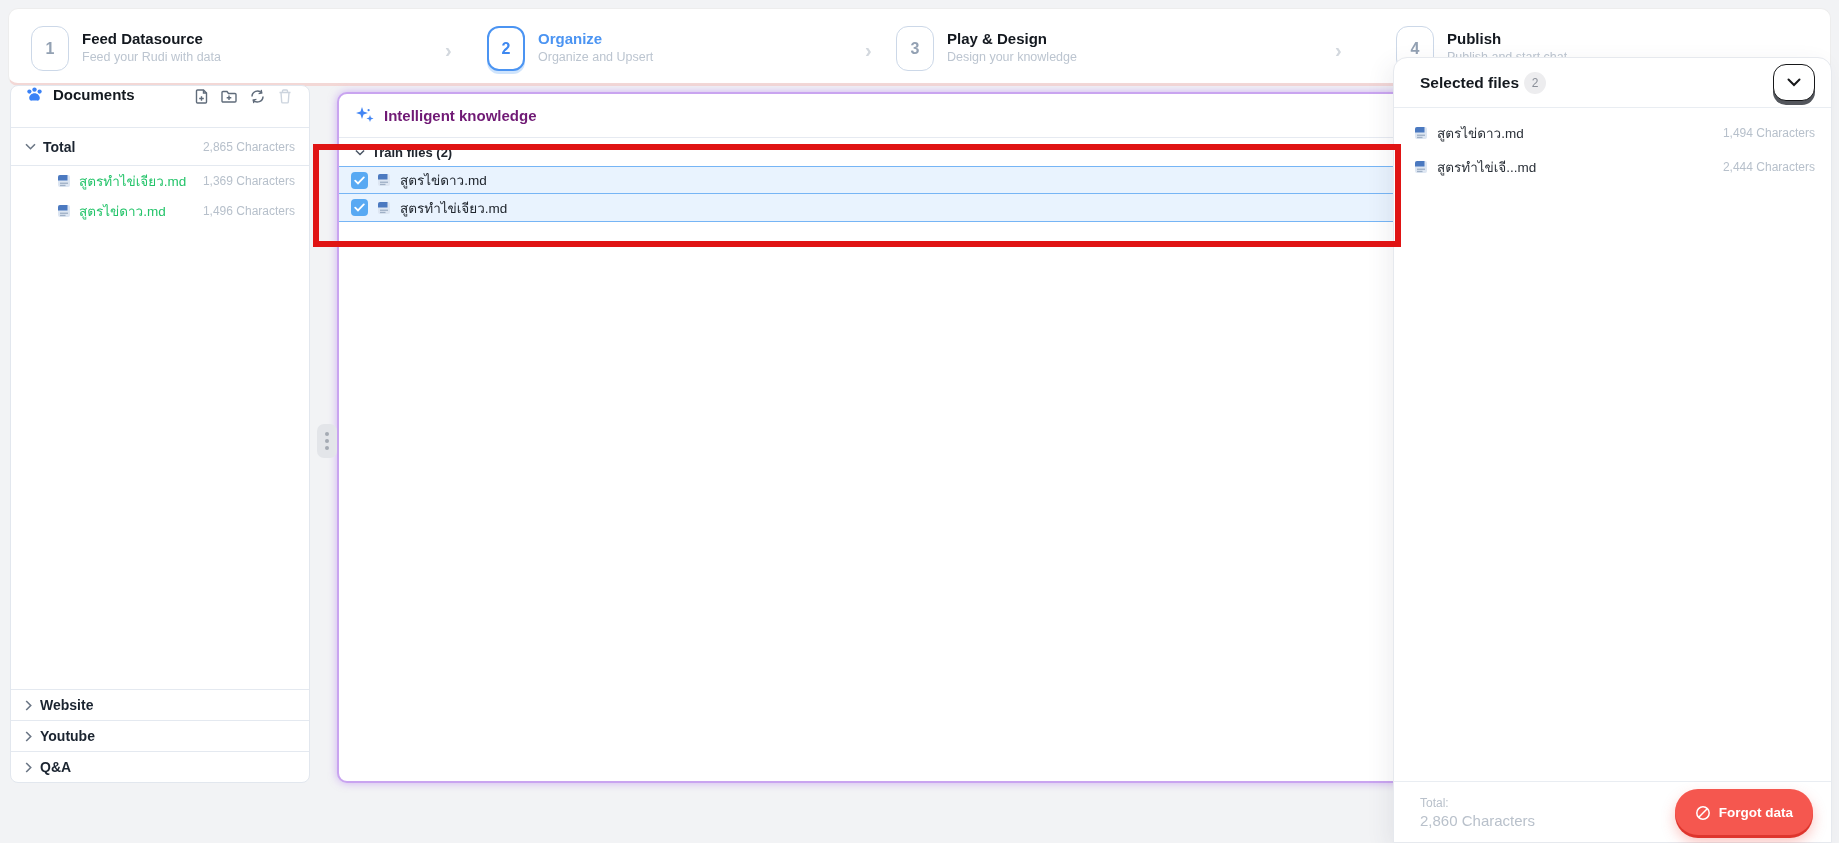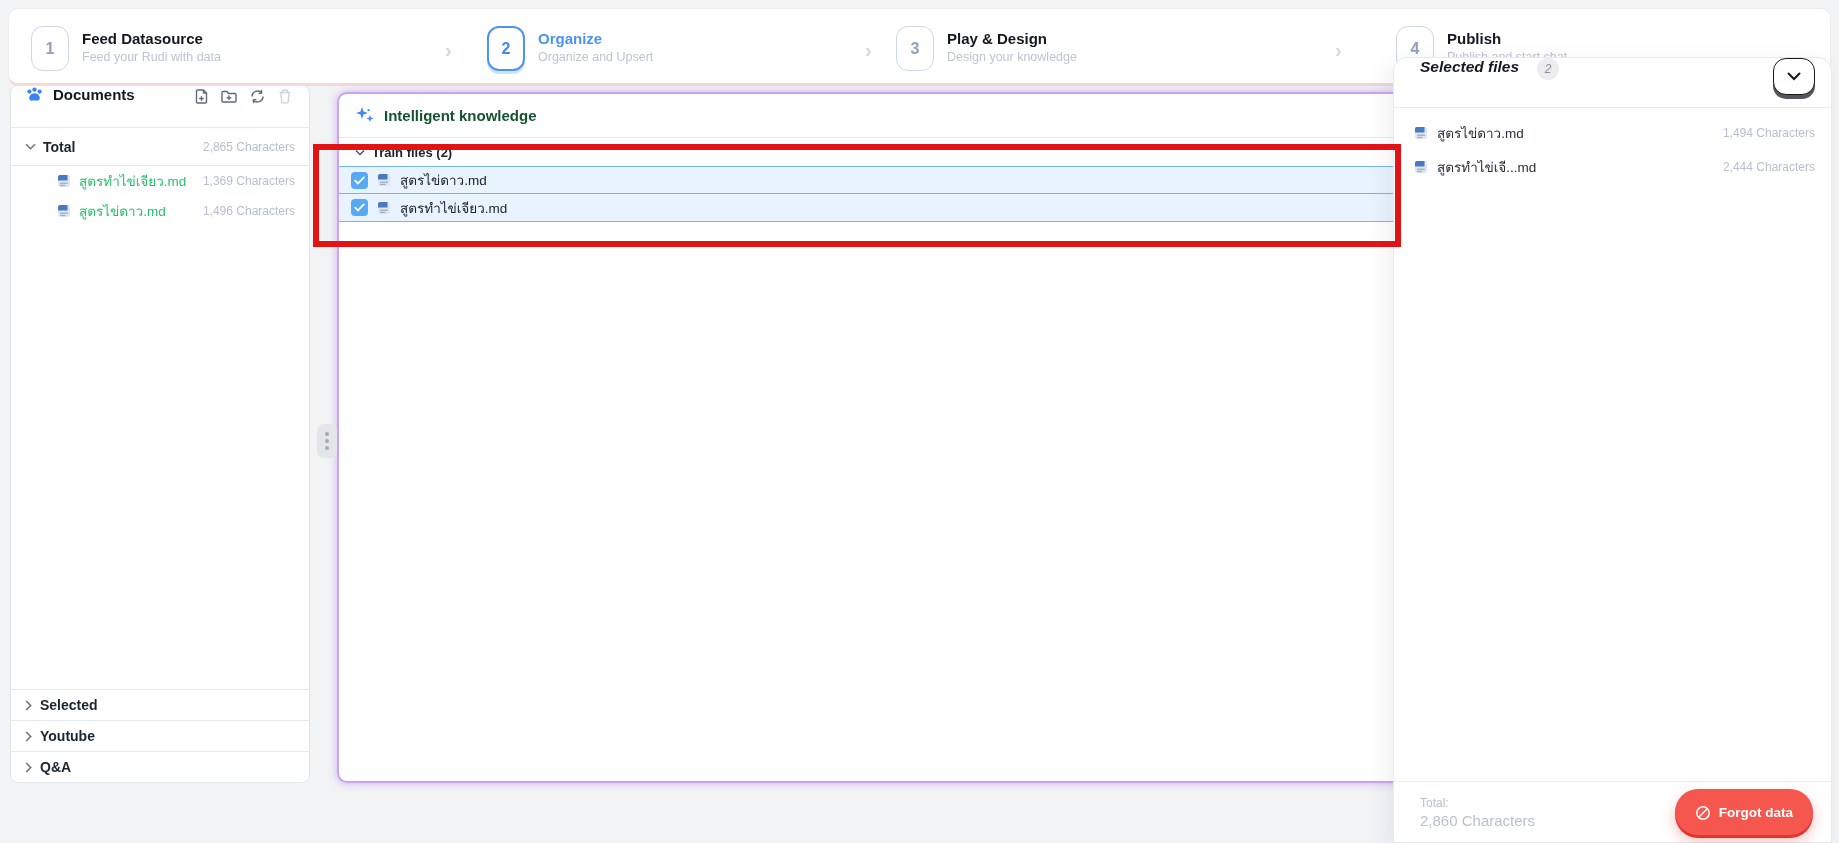--- a/index.html
+++ b/index.html
@@ -52,42 +52,42 @@
   .resize-handle i { width:4px; height:4px; border-radius:50%; background:#a4aab3; }
 
   
   .main-panel {
     position:absolute; left:337px; top:92px; width:1478px; height:691px;
     background:#fff; border:2px solid #c9a4f0; border-radius:10px;
     box-shadow:0 0 9px rgba(172,110,240,.5); z-index:1;
     display:flex; flex-direction:column;
   }
   .mp-header { height:44px; border-bottom:1px solid #e6eaf1; display:flex; align-items:center; gap:9px; padding:0 16px; }
-  .mp-title { font-size:15px; font-weight:bold; color:#14532d; }
+  .mp-title { font-size:15px; font-weight:bold; color:#701a75; }
   .group-row { height:28px; display:flex; align-items:center; gap:7px; padding:0 16px; }
   .group-label { font-size:13px; font-weight:bold; color:#20262e; }
   .train-row {
     height:28px; background:#e9f3fe; border-bottom:1px solid #76b5f5;
     display:flex; align-items:center; gap:9px; padding:0 12px;
   }
   .train-row.first { border-top:1px solid #76b5f5; }
   .train-name { font-size:13.5px; color:#20262e; }
   .checkbox {
     width:17px; height:17px; background:#58a9f3; border-radius:4px;
     display:flex; align-items:center; justify-content:center; cursor:pointer; flex:0 0 auto;
   }
 
   
   .right-panel {
     position:absolute; left:1393px; top:57px; width:439px; height:786px;
     background:#fff; border:1px solid #e6e9ee; border-radius:14px 14px 0 0;
     box-shadow:-6px 6px 22px rgba(60,70,90,.08); z-index:20;
     display:flex; flex-direction:column;
   }
-  .rp-header { height:50px; display:flex; align-items:flex-start; padding:0 16px 0 26px; gap:18px; border-bottom:1px solid #e9edf2;font-style:italic; }
+  .rp-header { height:50px; display:flex; align-items:center; padding:0 16px 0 26px; gap:5px; border-bottom:1px solid #e9edf2; }
   .rp-title { font-size:15.5px; font-weight:bold; color:#14191f; }
   .rp-badge { width:22px; height:22px; border-radius:50%; background:#ededef; color:#8a8f98; font-size:12px; display:flex; align-items:center; justify-content:center; }
   .collapse-btn {
     margin-left:auto; width:42px; height:37px; background:#fff;
     border:1.6px solid #17181a; border-radius:13px;
     box-shadow:0 4px 0 #53565c; display:flex; align-items:center; justify-content:center; cursor:pointer;
   }
   .rp-file-row { height:34px; display:flex; align-items:center; gap:9px; padding:0 16px 0 20px; }
   .rp-file-name { font-size:13.5px; color:#2a3038; }
   .rp-footer { border-top:1px solid #e9edf2; height:61px; display:flex; align-items:center; padding:0 18px 0 26px; }
@@ -225,21 +225,21 @@
     </div>
 
     <div class="side-spacer"></div>
 
     <div class="collapsed-row">
       <span>
         <svg width="7" height="11" viewBox="0 0 7 11" fill="none" stroke="#6b7685" stroke-width="1.6">
             <path d="M1.2 1l4.5 4.5L1.2 10"></path>
           </svg>
       </span>
-      <span class="sec-label">Selected</span>
+      <span class="sec-label">Website</span>
     </div>
     <div class="collapsed-row">
       <span>
         <svg width="7" height="11" viewBox="0 0 7 11" fill="none" stroke="#6b7685" stroke-width="1.6">
             <path d="M1.2 1l4.5 4.5L1.2 10"></path>
           </svg>
       </span>
       <span class="sec-label">Youtube</span>
     </div>
     <div class="collapsed-row">

